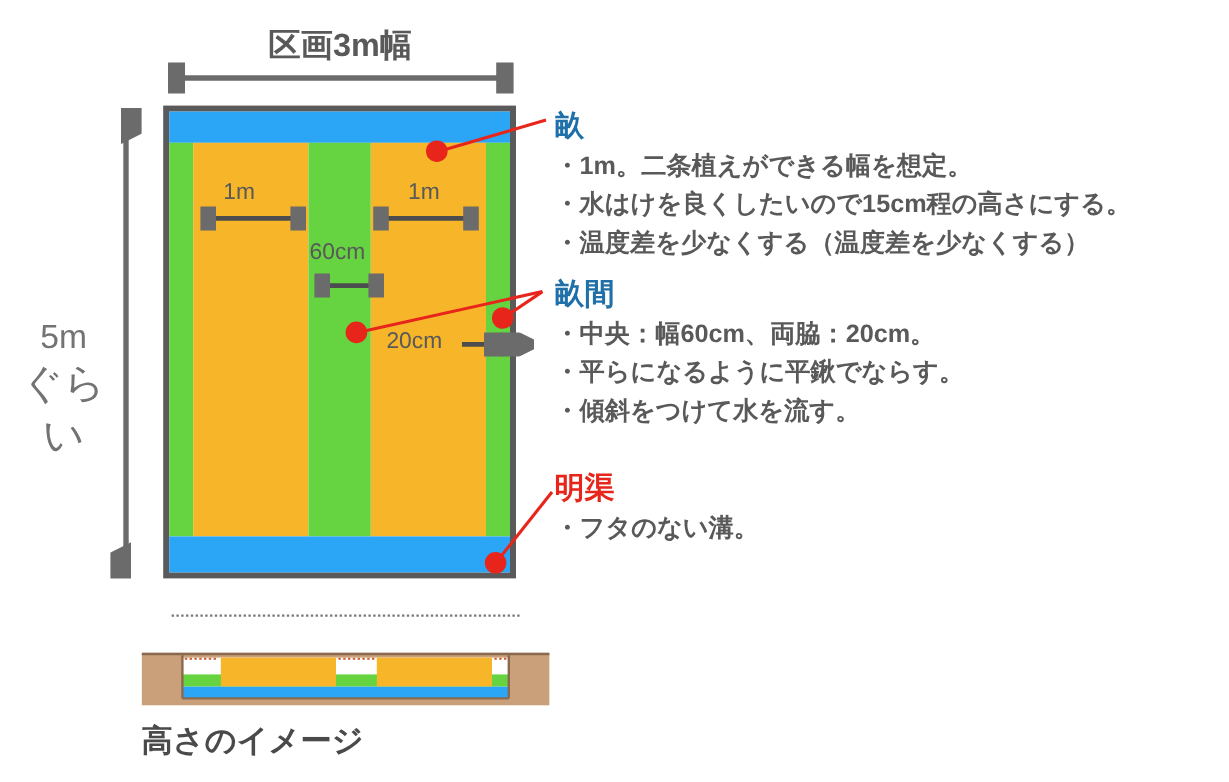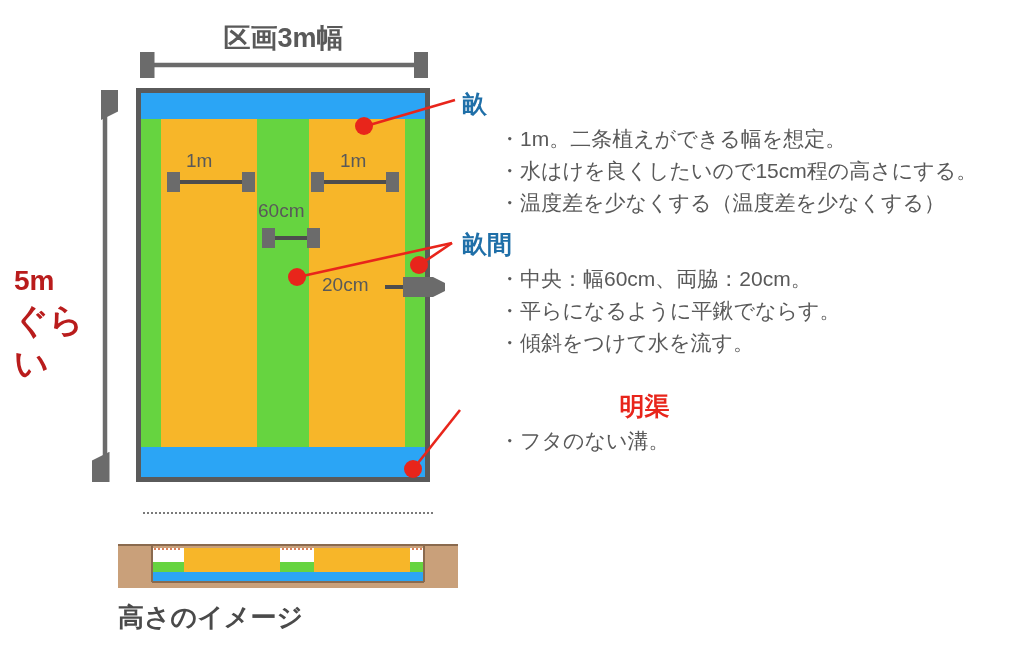--- a/index.html
+++ b/index.html
@@ -55,22 +55,22 @@
   #arrow-1m-right { left: 311px; top: 172px; width: 88px; height: 20px; }
 
   #dim-60cm { left: 258px; top: 200px; }
   #arrow-60cm { left: 262px; top: 228px; width: 58px; height: 20px; }
 
   #dim-20cm { left: 322px; top: 274px; }
   #arrow-20cm-in { left: 385px; top: 277px; width: 60px; height: 20px; }
 
   
   #height-label {
-    left: 14px; top: 263px; width: 78px; text-align: left;
-    color: #b91c1c; font-weight: bold; line-height: 1.28;
+    left: 14px; top: 263px; width: 78px; text-align: center;
+    color: #737373; font-weight: normal; line-height: 1.28;
   }
   #height-label .l1 { font-size: 28px; display:block; }
   #height-label .l2 { font-size: 34px; display:block; }
 
   
   #dot-separator {
     left: 143px; top: 512px; width: 290px; height: 2px;
     border-top: 2.5px dotted #7a7a7a;
   }
 
@@ -83,24 +83,24 @@
 
   
   #annot-svg { left: 0; top: 0; width: 1024px; height: 652px; pointer-events: none; }
 
   
   .text-block { position: absolute; }
   .blk-heading {
     font-size: 25px; font-weight: bold; color: #1f6fa8;
     margin-bottom: 2px; white-space: nowrap;
   }
-  .blk-heading.red { color: #e8251b; text-align: right; }
+  .blk-heading.red { color: #e8251b; }
   .blk-line {
-    font-size: 21px; font-weight: normal; color: #595959;
-    line-height: 1.52; white-space: nowrap; margin-left: 37px;
+    font-size: 21px; font-weight: bold; color: #595959;
+    line-height: 1.52; white-space: nowrap;
   }
   #block-une   { left: 462px; top: 88px; }
   #block-unema { left: 462px; top: 228px; }
   #block-meikyo{ left: 462px; top: 390px; }
 </style>
 </head>
 <body>
 
 <div id="root">
 

